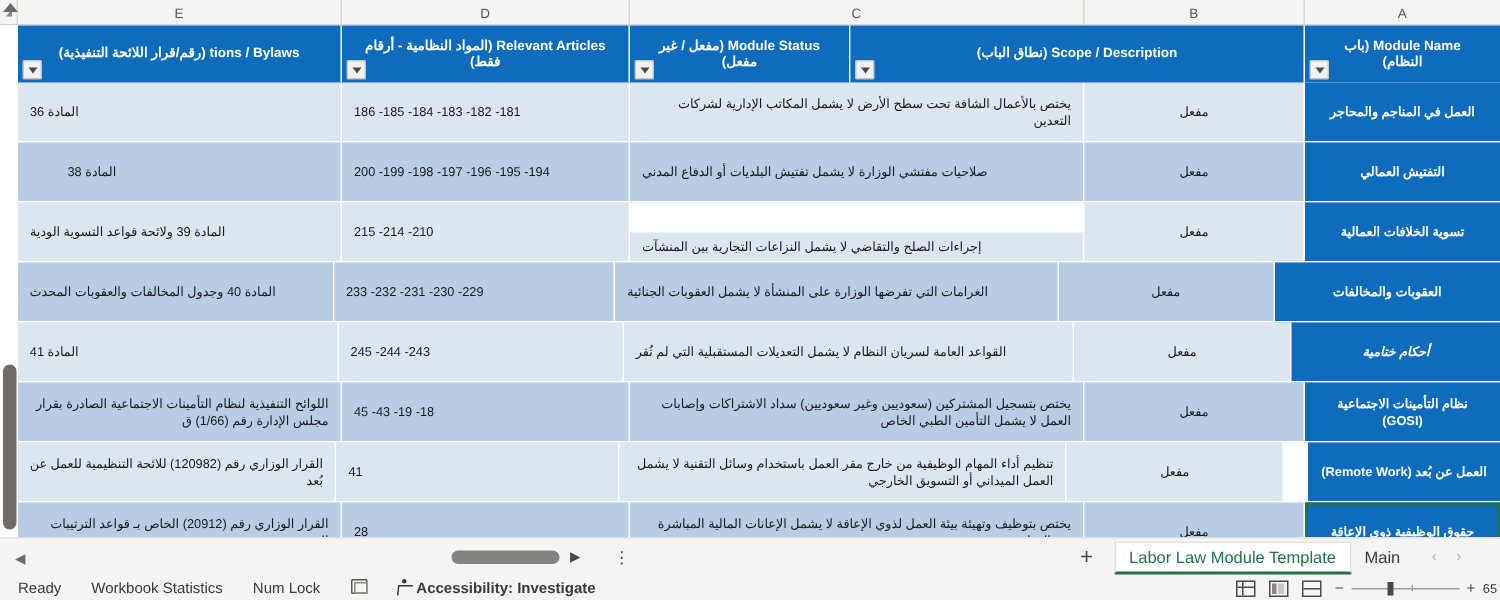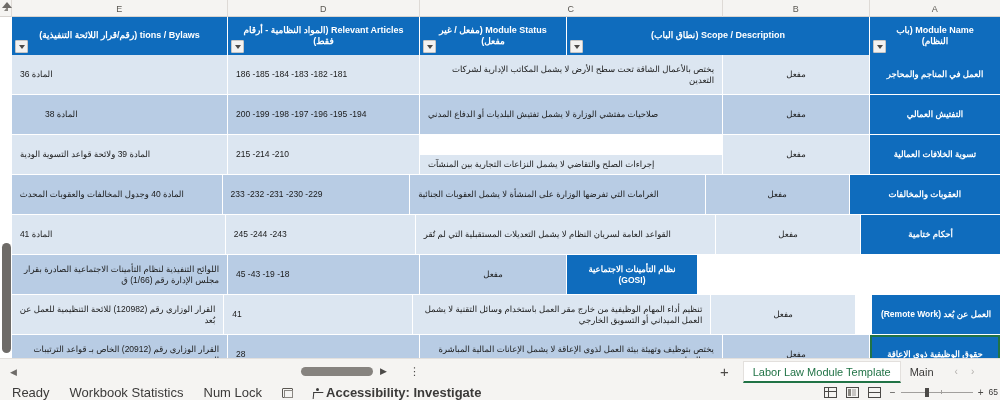--- a/index.html
+++ b/index.html
@@ -199,21 +199,21 @@
     border-right: 1px solid #e3e0dd;
   }
   .tab-nav { display:flex; gap:13px; margin-left: 12px; color:#b3b0ad; font-size:10px; }
 
   
   .statusbar {
     position: absolute; left: 0; top: 384px;
     width: 1000px; height: 16px;
     background: #f5f4f2;
     display: flex; align-items: center;
-    font-size: 13px; color: #3b3a39;
+    font-size: 10px; color: #3b3a39;
   }
   .sb-item { padding: 0 0 0 0; margin-right: 20px; white-space: nowrap; }
   .sb-item:first-child { margin-left: 12px; }
   .sb-strong { font-weight: bold; }
   .sb-icon {
     display: inline-block; width: 11px; height: 10px;
     border: 1px solid #5b5853; border-radius: 1px;
     vertical-align: -1px; position: relative;
   }
   .sb-icon:after {
@@ -385,31 +385,34 @@
           </div>
           <div class="cell band-a" style="width: 192px; ">
             <span>243- 244- 245</span>
           </div>
           <div class="cell band-a" style="width: 303px;">
             <span>القواعد العامة لسريان النظام لا يشمل التعديلات المستقبلية التي لم تُقر</span>
           </div>
           <div class="cell band-a" style="width: 147px; justify-content: center;">
             <span>مفعل</span>
           </div>
-          <div class="cell colA colA-wrap" style="width: 140px; border-right: none;">
+          <div class="cell colA colA-wrap" style="width: 140px; border-right: none; font-style: italic;">
             <span>أحكام ختامية</span>
           </div>
         </div>
         <div class="row data-row">
           <div style="width: 12px; background: rgb(255, 255, 255);"></div>
           <div class="cell band-b" style="width: 216px;">
             <span>اللوائح التنفيذية لنظام التأمينات الاجتماعية الصادرة بقرار مجلس الإدارة رقم (1/66) ق</span>
           </div>
           <div class="cell band-b" style="width: 192px; justify-content: flex-end;">
             <span>18- 19- 43- 45</span>
+          </div>
+          <div class="cell band-b" style="width: 303px;">
+            <span>يختص بتسجيل المشتركين (سعوديين وغير سعوديين) سداد الاشتراكات وإصابات العمل لا يشمل التأمين الطبي الخاص</span>
           </div>
           <div class="cell band-b" style="width: 147px; justify-content: center;">
             <span>مفعل</span>
           </div>
           <div class="cell colA colA-wrap" style="width: 130px; border-right: none;">
             <span>نظام التأمينات الاجتماعية (GOSI)</span>
           </div>
         </div>
         <div class="row data-row">
           <div style="width: 12px; background: rgb(255, 255, 255);"></div>

